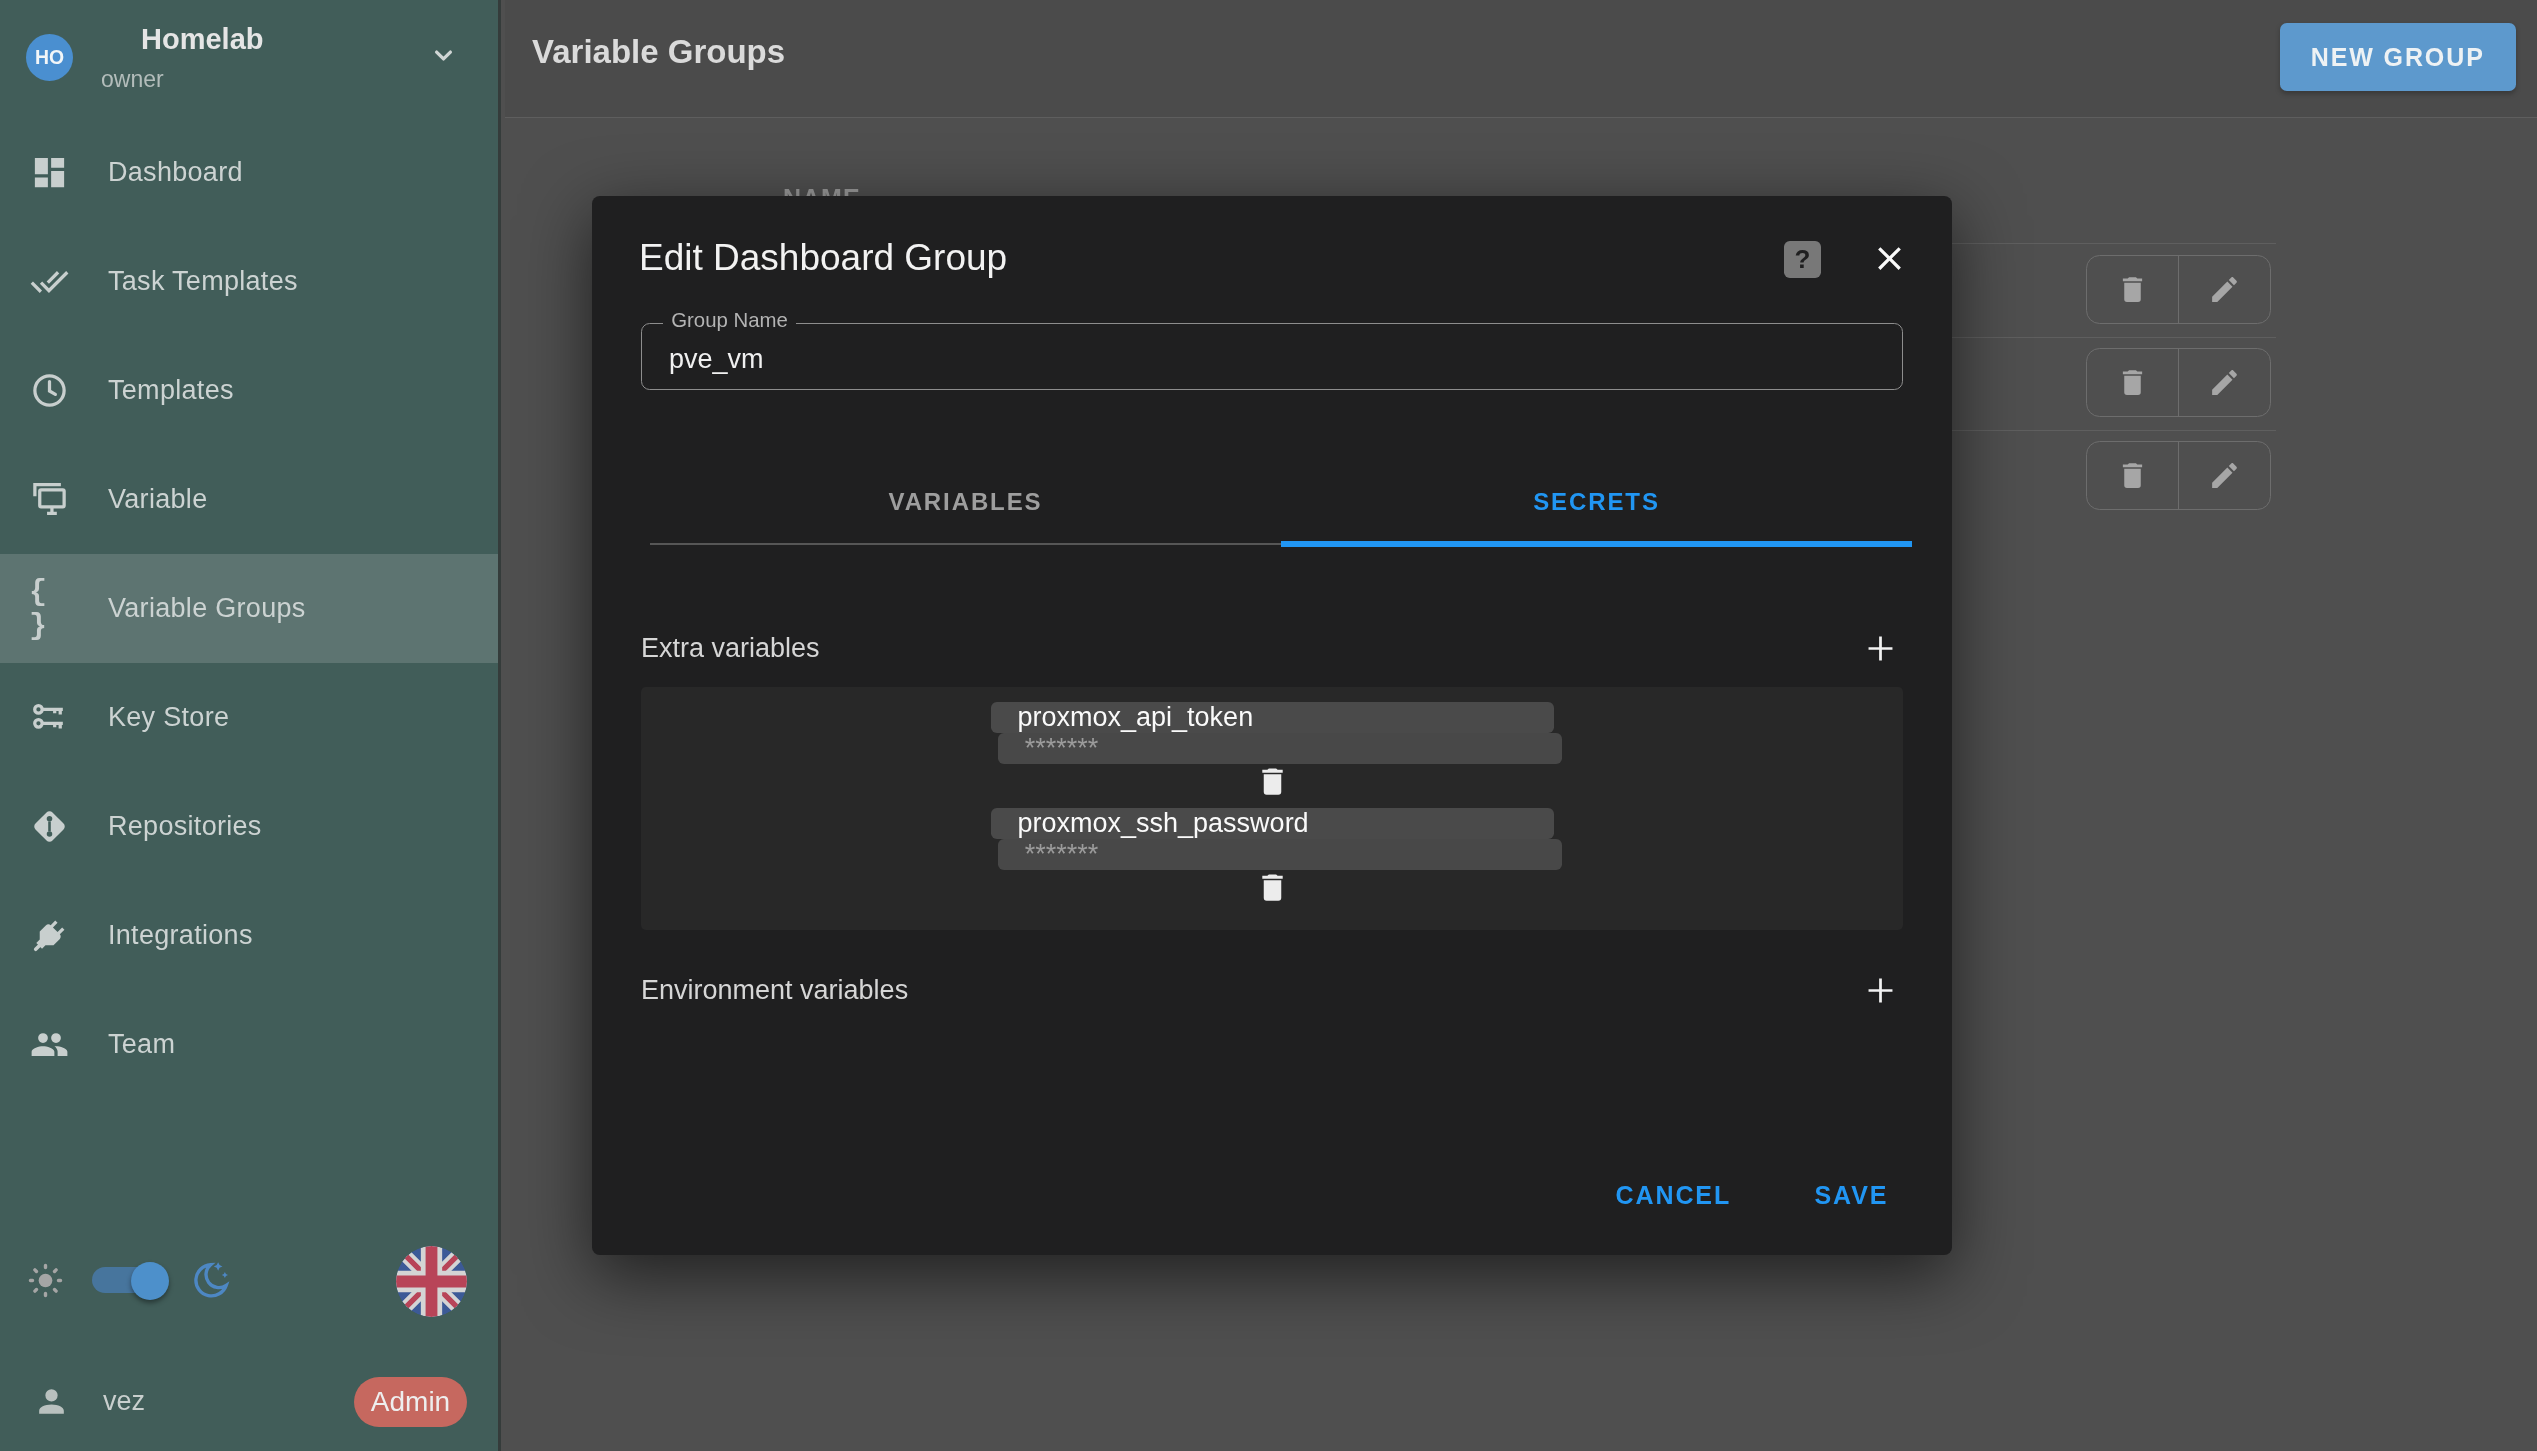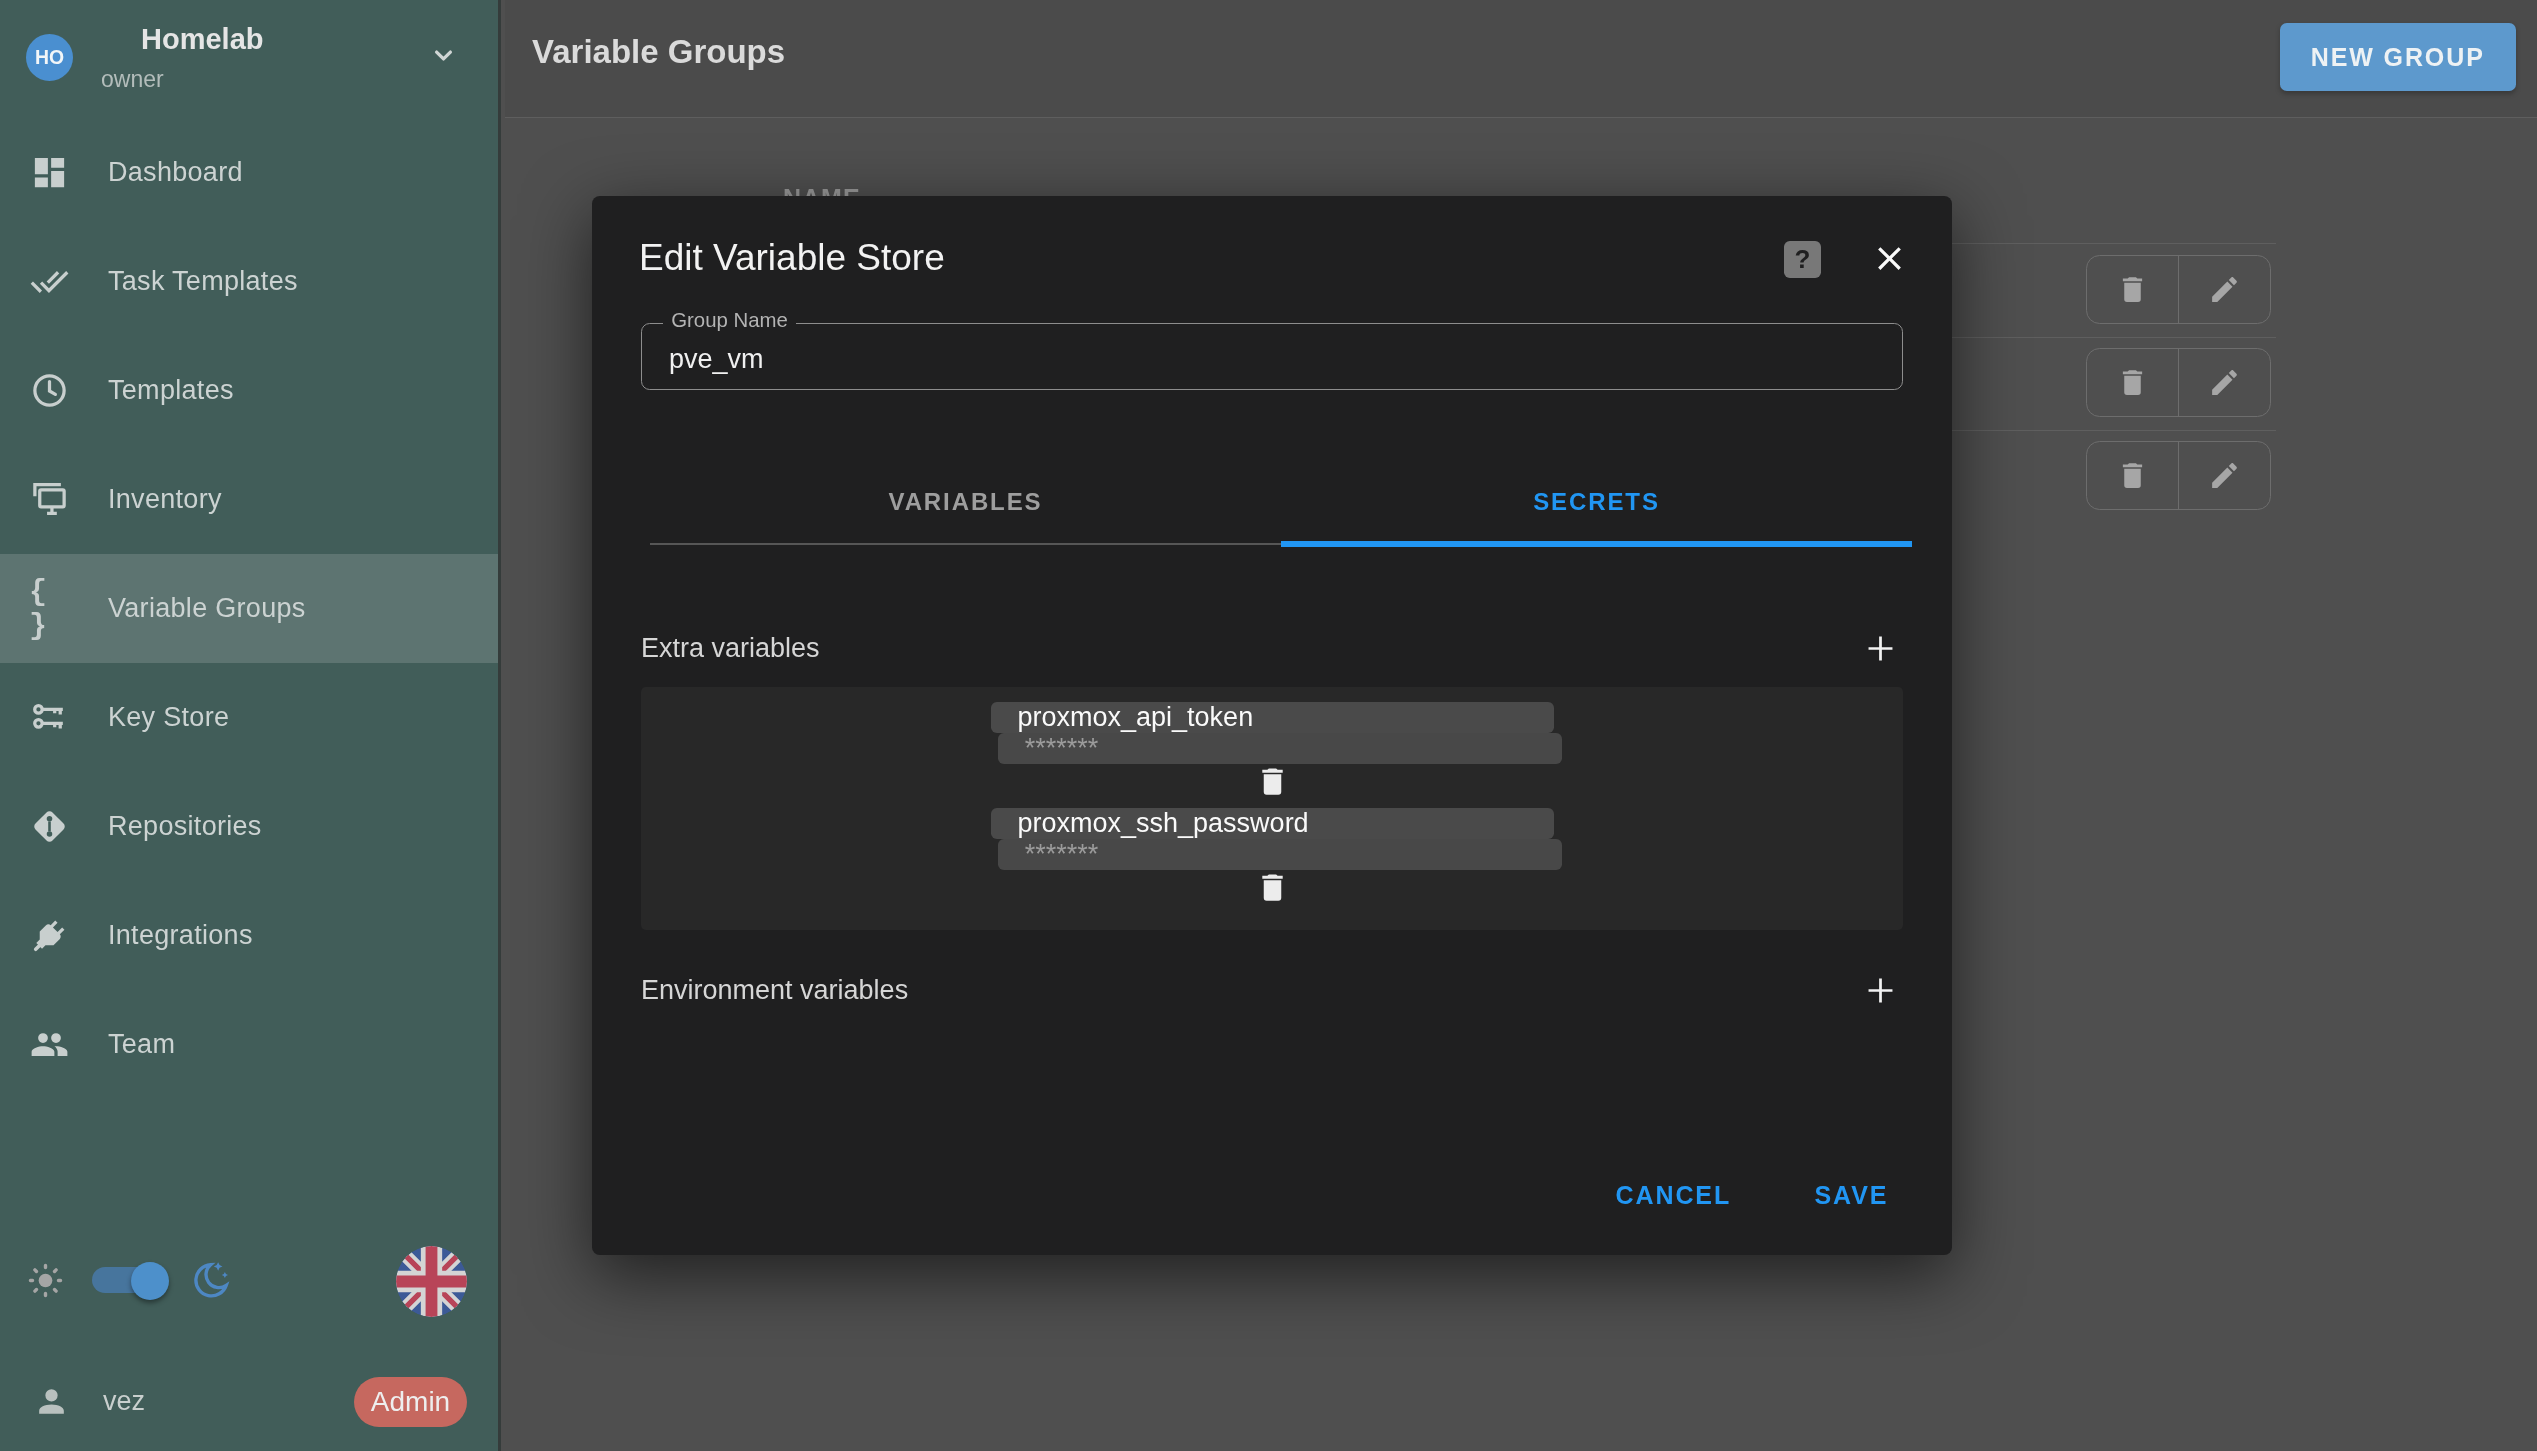--- a/index.html
+++ b/index.html
@@ -132,21 +132,21 @@
         <span class="nlabel">Templates</span>
       </div>
       <div class="nav-item">
         <span class="nico">
           <svg width="39" height="39" viewBox="0 0 24 24">
             <path d="M3,10V2.8H19" fill="none" stroke="#c8cfce" stroke-width="2"></path>
             <rect x="6" y="6" width="15" height="10.5" rx="0.8" fill="none" stroke="#c8cfce" stroke-width="2"></rect>
             <path d="M13.5,17V20 M10.5,20.6H16.5" fill="none" stroke="#c8cfce" stroke-width="2"></path>
           </svg>
         </span>
-        <span class="nlabel">Inventory</span>
+        <span class="nlabel">Variable</span>
       </div>
       <div class="nav-item selected">
         <span class="nico braces">{ }</span>
         <span class="nlabel">Variable Groups</span>
       </div>
       <div class="nav-item">
         <span class="nico">
           <svg width="39" height="39" viewBox="0 0 24 24">
             <g fill="none" stroke="#c8cfce" stroke-width="2">
               <circle cx="5.2" cy="7" r="2.3"></circle>
@@ -284,21 +284,21 @@
         <span class="cell">
           <svg width="33" height="33" viewBox="0 0 24 24">
               <path fill="#a6a6a6" d="M20.71,7.04C21.1,6.65 21.1,6 20.71,5.63L18.37,3.29C18,2.9 17.35,2.9 16.96,3.29L15.12,5.12L18.87,8.87M3,17.25V21H6.75L17.81,9.93L14.06,6.18L3,17.25Z"></path>
             </svg>
         </span>
       </div>
     </div>
   </div>
 
   <div class="modal">
-    <div class="modal-title">Edit Variable Store</div>
+    <div class="modal-title">Edit Dashboard Group</div>
     <button class="help-btn">?</button>
     <button class="close-btn">
       <svg width="39" height="39" viewBox="0 0 24 24">
           <path fill="#fafafa" d="M19,6.41L17.59,5L12,10.59L6.41,5L5,6.41L10.59,12L5,17.59L6.41,19L12,13.41L17.59,19L19,17.59L13.41,12L19,6.41Z"></path>
         </svg>
     </button>
 
     <div class="gn-field">
       <span class="gn-label">Group Name</span>
       <input class="gn-input" type="text" value="pve_vm" style="">

